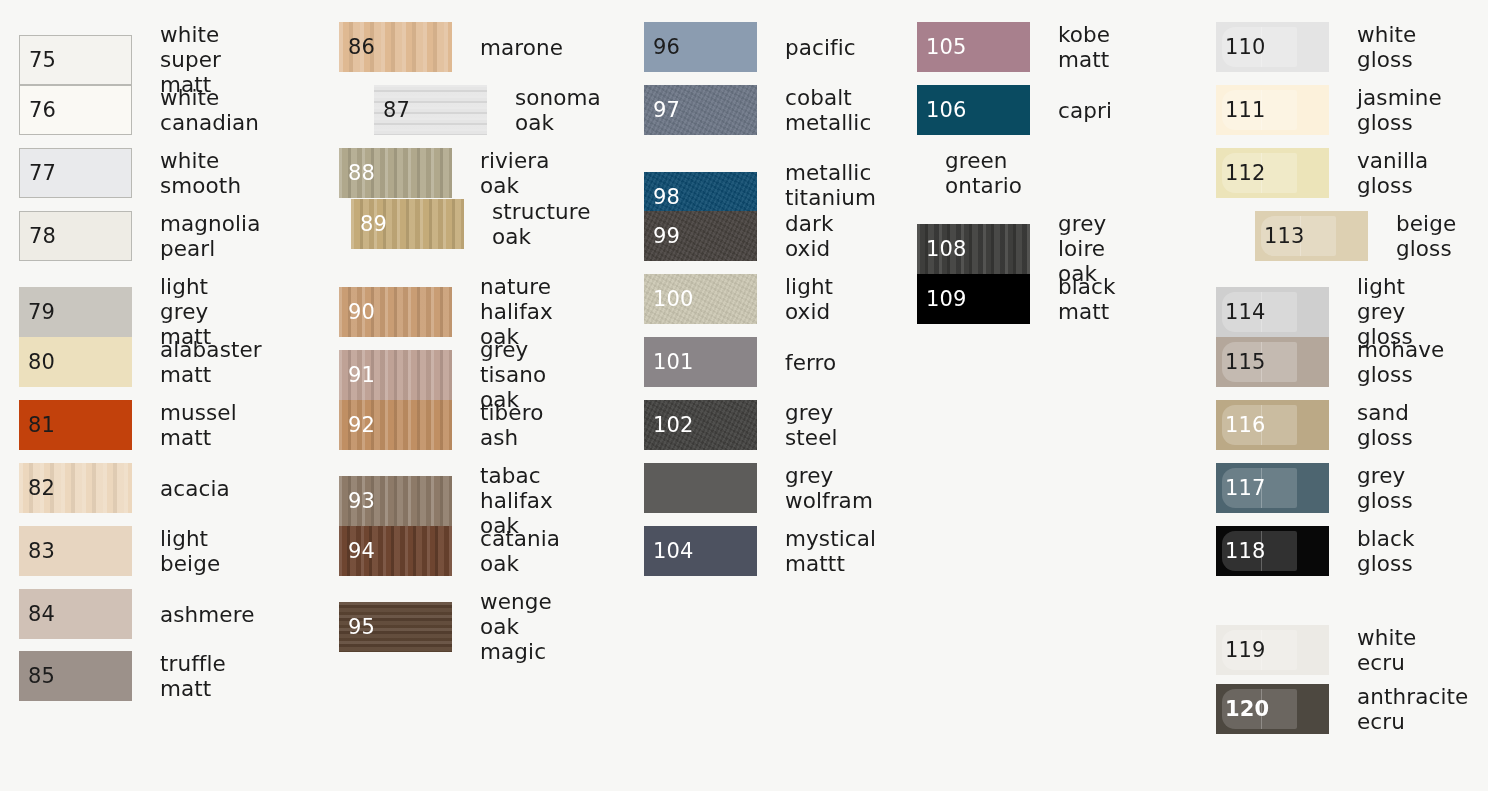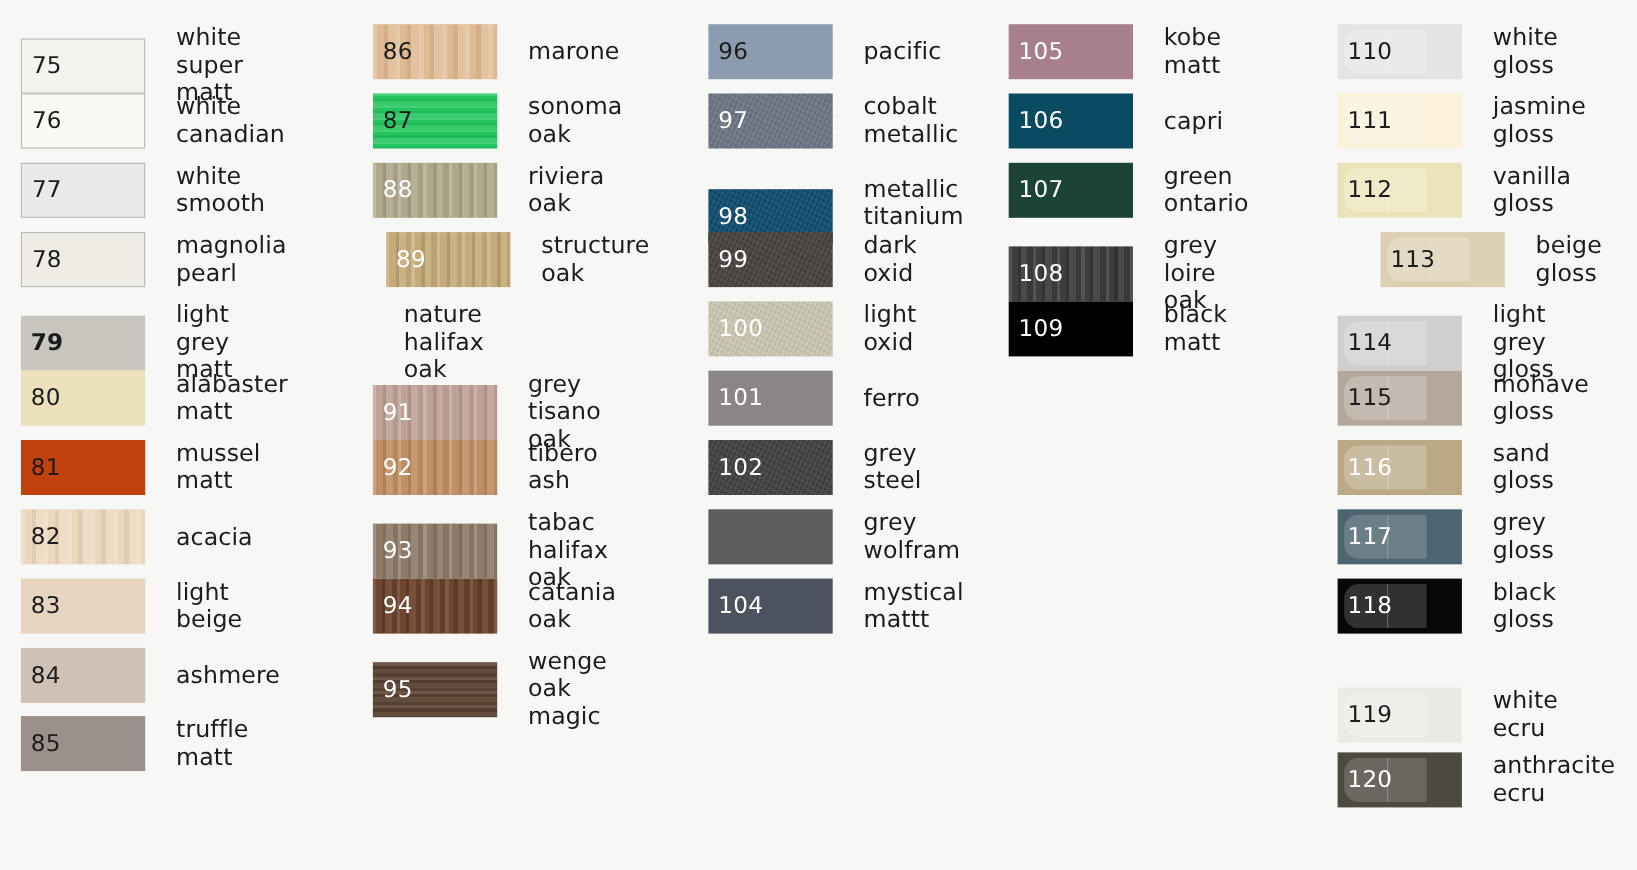--- a/index.html
+++ b/index.html
@@ -123,21 +123,21 @@
         <span class="label">white smooth</span>
       </div>
       <div class="swatch-row" style="top: 211px;">
         <div class="swatch bordered" style="background: rgb(238, 236, 229);">
           <span class="num" style="color: rgb(28, 28, 28);">78</span>
         </div>
         <span class="label">magnolia
 pearl</span>
       </div>
       <div class="swatch-row" style="top: 274px;">
-        <div class="swatch" style="background: rgb(201, 198, 191); font-weight: bold;">
+        <div class="swatch" style="background: rgb(201, 198, 191);">
           <span class="num" style="color: rgb(28, 28, 28);">79</span>
         </div>
         <span class="label">light grey
 matt</span>
       </div>
       <div class="swatch-row" style="top: 337px;">
         <div class="swatch" style="background: rgb(236, 224, 189);">
           <span class="num" style="color: rgb(28, 28, 28);">80</span>
         </div>
         <span class="label">alabaster
@@ -179,43 +179,47 @@
     </div>
     <div class="column" style="left: 339px;">
       <div class="swatch-row" style="top: 22px;">
         <div class="swatch" style="background: rgb(223, 185, 146);">
           <div class="tex" style="background-image:repeating-linear-gradient(to right,rgba(255,255,255,0.22) 0px, rgba(255,255,255,0.22) 4px,rgba(0,0,0,0.00) 4px, rgba(0,0,0,0.00) 10px,rgba(0,0,0,0.055) 10px, rgba(0,0,0,0.055) 14px,rgba(255,255,255,0.13) 14px, rgba(255,255,255,0.13) 21px);"></div>
           <span class="num" style="color: rgb(28, 28, 28);">86</span>
         </div>
         <span class="label">marone</span>
       </div>
       <div class="swatch-row" style="top: 85px;">
-        <div class="swatch" style="background: #22c55e;">
+        <div class="swatch" style="background: #e5e5e5; margin-left: 35px;">
           <div class="tex" style="background-image:repeating-linear-gradient(to bottom,rgba(255,255,255,0.16) 0px, rgba(255,255,255,0.16) 2px,rgba(0,0,0,0.00) 2px, rgba(0,0,0,0.00) 5px,rgba(0,0,0,0.07) 5px, rgba(0,0,0,0.07) 7px,rgba(255,255,255,0.10) 7px, rgba(255,255,255,0.10) 11px);"></div>
           <span class="num" style="color: rgb(28, 28, 28);">87</span>
         </div>
         <span class="label">sonoma oak</span>
       </div>
       <div class="swatch-row" style="top: 148px;">
         <div class="swatch" style="background: rgb(176, 168, 140);">
           <div class="tex" style="background-image:repeating-linear-gradient(to right,rgba(255,255,255,0.18) 0px, rgba(255,255,255,0.18) 3px,rgba(0,0,0,0.00) 3px, rgba(0,0,0,0.00) 9px,rgba(0,0,0,0.10) 9px, rgba(0,0,0,0.10) 12px,rgba(255,255,255,0.09) 12px, rgba(255,255,255,0.09) 18px,rgba(0,0,0,0.05) 18px, rgba(0,0,0,0.05) 23px);"></div>
           <span class="num" style="color: rgb(255, 255, 255);">88</span>
         </div>
         <span class="label">riviera
 oak</span>
       </div>
-      <div class="swatch-row" style="top: 211px; padding-left: 12px;">
+      <div class="swatch-row" style="top: 199px; padding-left: 12px;">
         <div class="swatch" style="background: rgb(196, 171, 121);">
           <div class="tex" style="background-image:repeating-linear-gradient(to right,rgba(255,255,255,0.18) 0px, rgba(255,255,255,0.18) 3px,rgba(0,0,0,0.00) 3px, rgba(0,0,0,0.00) 9px,rgba(0,0,0,0.10) 9px, rgba(0,0,0,0.10) 12px,rgba(255,255,255,0.09) 12px, rgba(255,255,255,0.09) 18px,rgba(0,0,0,0.05) 18px, rgba(0,0,0,0.05) 23px);"></div>
           <span class="num" style="color: rgb(255, 255, 255);">89</span>
         </div>
         <span class="label">structure
 oak</span>
       </div>
       <div class="swatch-row" style="top: 274px;">
+        <div class="swatch" style="background: rgb(201, 157, 116);">
+          <div class="tex" style="background-image:repeating-linear-gradient(to right,rgba(255,255,255,0.18) 0px, rgba(255,255,255,0.18) 3px,rgba(0,0,0,0.00) 3px, rgba(0,0,0,0.00) 9px,rgba(0,0,0,0.10) 9px, rgba(0,0,0,0.10) 12px,rgba(255,255,255,0.09) 12px, rgba(255,255,255,0.09) 18px,rgba(0,0,0,0.05) 18px, rgba(0,0,0,0.05) 23px);"></div>
+          <span class="num" style="color: rgb(255, 255, 255);">90</span>
+        </div>
         <span class="label">nature
 halifax oak</span>
       </div>
       <div class="swatch-row" style="top: 337px;">
         <div class="swatch" style="background: rgb(191, 162, 150);">
           <div class="tex" style="background-image:repeating-linear-gradient(to right,rgba(255,255,255,0.18) 0px, rgba(255,255,255,0.18) 3px,rgba(0,0,0,0.00) 3px, rgba(0,0,0,0.00) 9px,rgba(0,0,0,0.10) 9px, rgba(0,0,0,0.10) 12px,rgba(255,255,255,0.09) 12px, rgba(255,255,255,0.09) 18px,rgba(0,0,0,0.05) 18px, rgba(0,0,0,0.05) 23px);"></div>
           <span class="num" style="color: rgb(255, 255, 255);">91</span>
         </div>
         <span class="label">grey tisano
 oak</span>
@@ -328,23 +332,20 @@
         <span class="label">kobe
 matt</span>
       </div>
       <div class="swatch-row" style="top: 85px;">
         <div class="swatch" style="background: rgb(10, 75, 97);">
           <span class="num" style="color: rgb(255, 255, 255);">106</span>
         </div>
         <span class="label">capri</span>
       </div>
       <div class="swatch-row" style="top: 148px;">
-        <div class="swatch" style="background: rgb(28, 68, 52);">
-          <span class="num" style="color: rgb(255, 255, 255);">107</span>
-        </div>
         <span class="label">green
 ontario</span>
       </div>
       <div class="swatch-row" style="top: 211px;">
         <div class="swatch" style="background: rgb(62, 62, 60);">
           <div class="tex" style="background-image:repeating-linear-gradient(to right,rgba(255,255,255,0.11) 0px, rgba(255,255,255,0.11) 3px,rgba(0,0,0,0.00) 3px, rgba(0,0,0,0.00) 8px,rgba(0,0,0,0.18) 8px, rgba(0,0,0,0.18) 11px,rgba(255,255,255,0.06) 11px, rgba(255,255,255,0.06) 17px,rgba(0,0,0,0.09) 17px, rgba(0,0,0,0.09) 22px);"></div>
           <span class="num" style="color: rgb(255, 255, 255);">108</span>
         </div>
         <span class="label">grey loire
 oak</span>
@@ -434,19 +435,19 @@
         <div class="swatch" style="background: rgb(236, 234, 229); padding-left: 28px;">
           <div class="gloss-hl"></div>
           <span class="num" style="color: rgb(28, 28, 28);">119</span>
         </div>
         <span class="label">white
 ecru</span>
       </div>
       <div class="swatch-row" style="top: 684px;">
         <div class="swatch gloss-dark" style="background: rgb(77, 72, 64);">
           <div class="gloss-hl"></div>
-          <span class="num" style="color: rgb(255, 255, 255);">120</span>
+          <span class="num" style="color: rgb(255, 255, 255); font-weight: bold;">120</span>
         </div>
         <span class="label">anthracite
 ecru</span>
       </div>
     </div>
   </div>
 
 </body></html>

